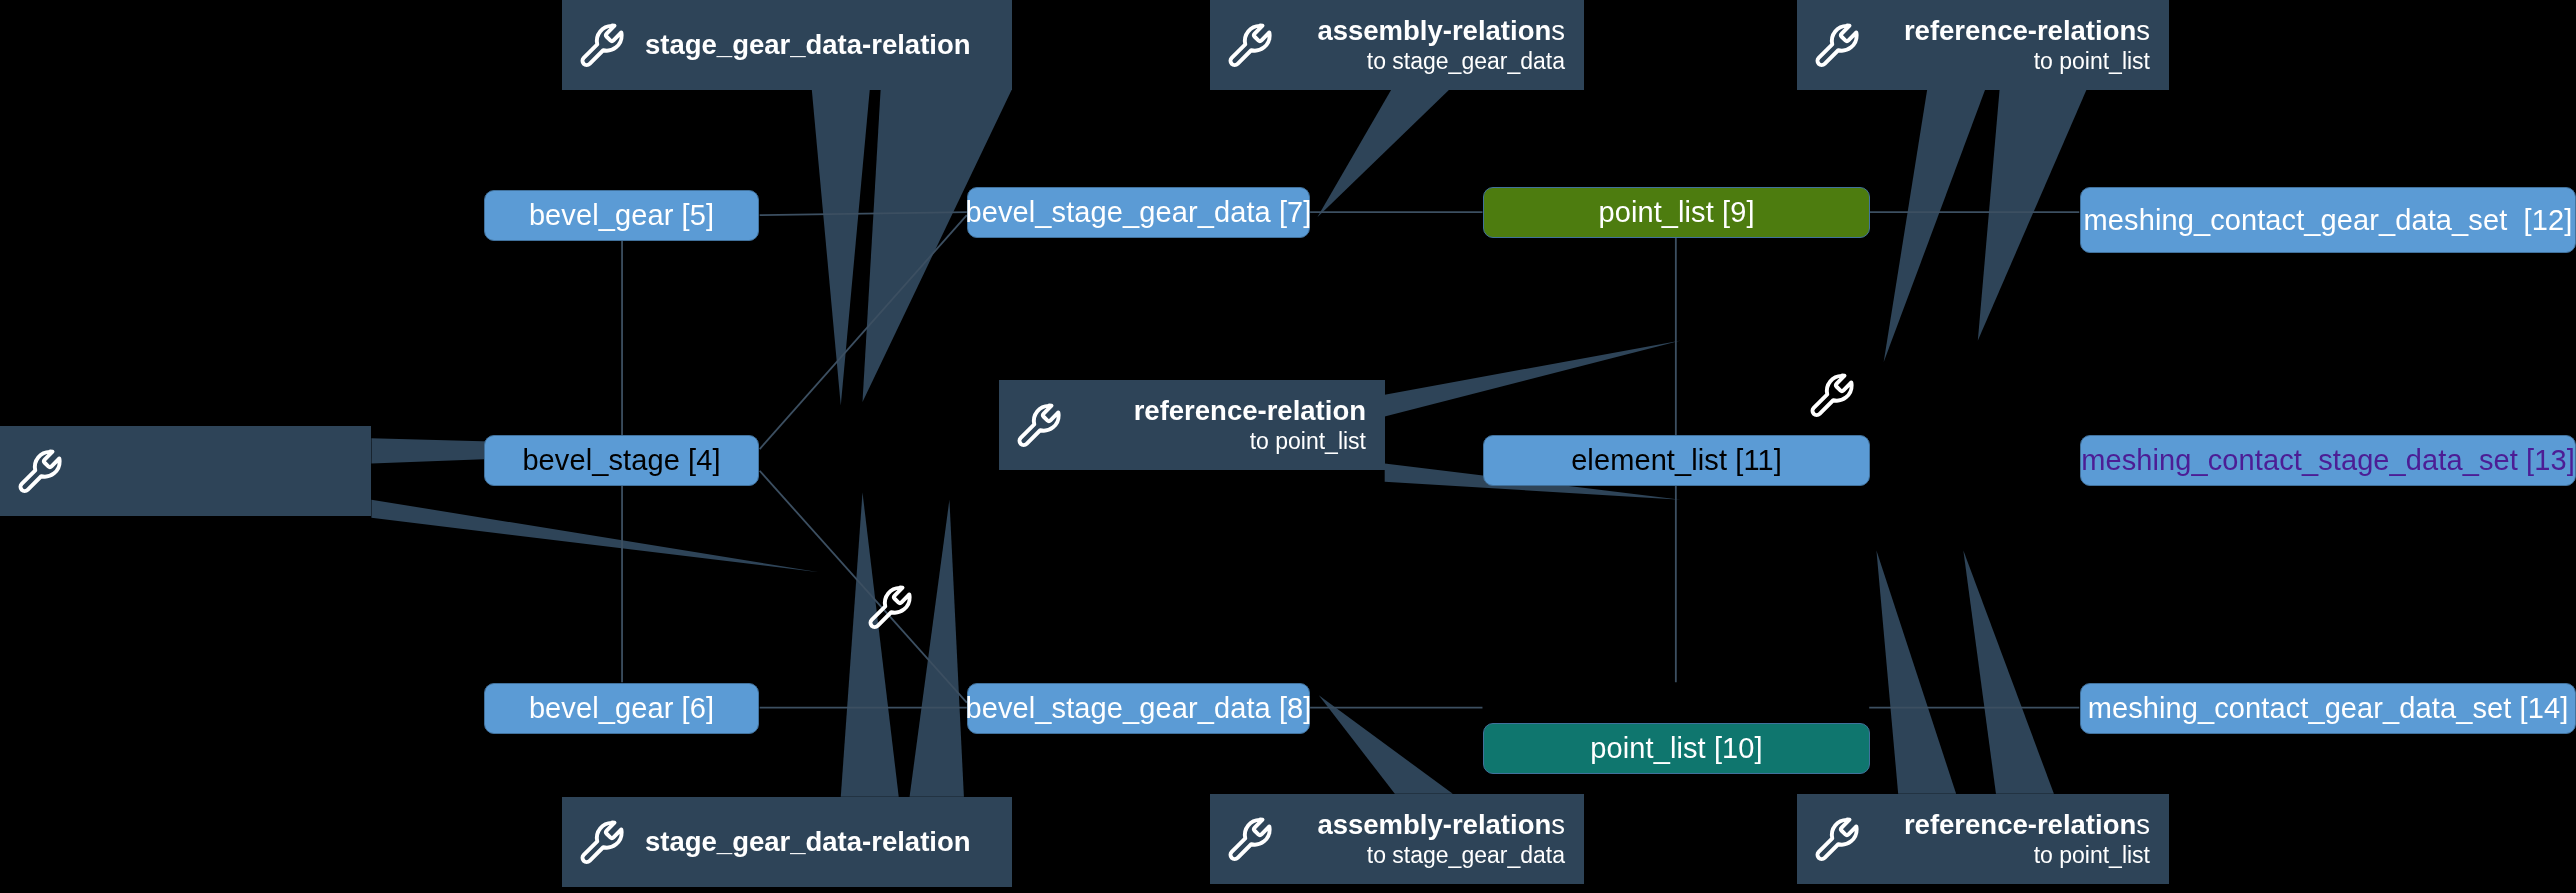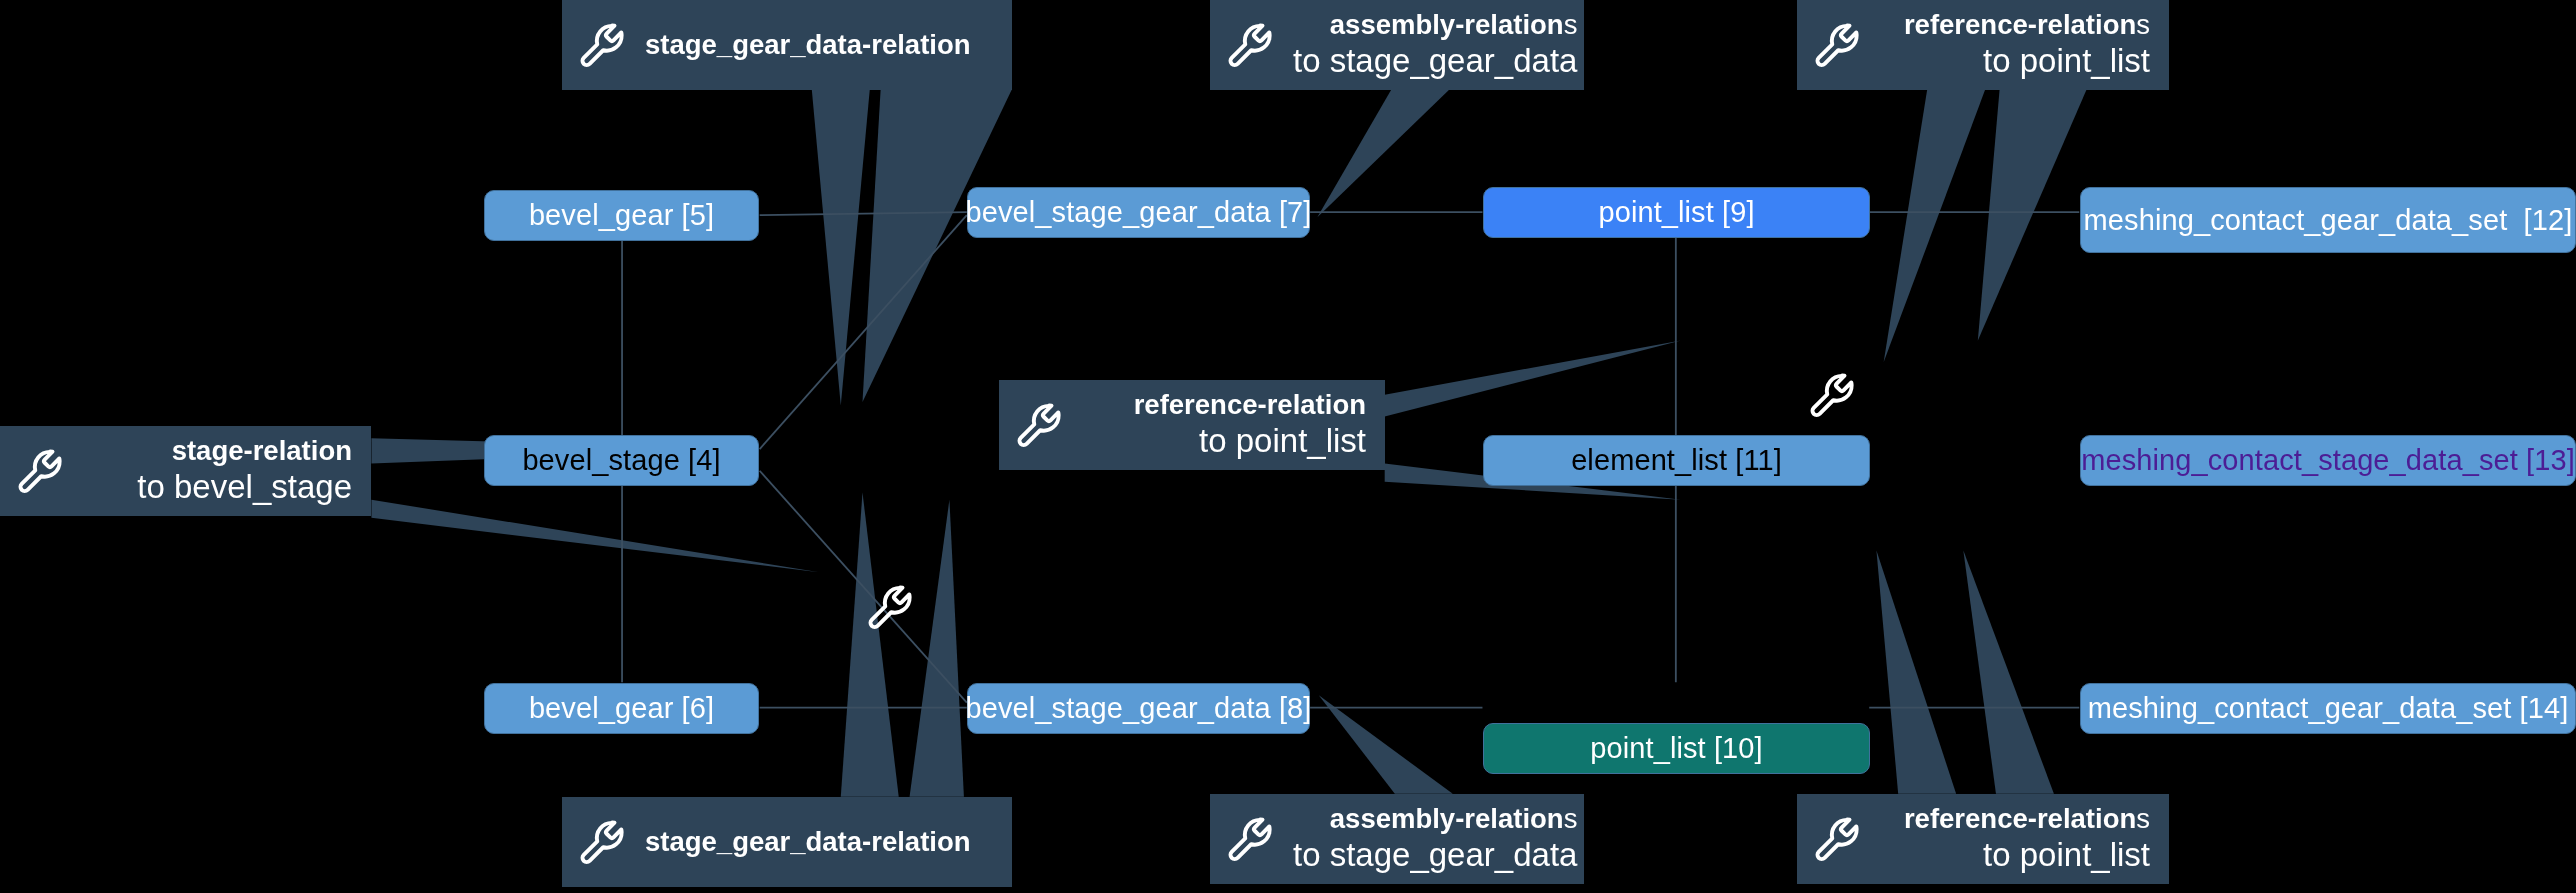--- a/index.html
+++ b/index.html
@@ -60,21 +60,21 @@
     display: flex;
     flex-direction: column;
     justify-content: center;
     flex: 1 1 auto;
     line-height: 1.18;
   }
   .tooltip.align-right .tip-text { align-items: flex-end; text-align: right; }
   .tooltip.align-left  .tip-text { align-items: flex-start; text-align: left; }
   .tip-line1 { font-size: 27.5px; font-weight: bold; white-space: pre; }
   .tip-line1 .plural { font-weight: normal; }
-  .tip-line2 { font-size: 33px; font-weight: normal; white-space: pre; }
+  .tip-line2 { font-size: 23px; font-weight: normal; white-space: pre; }
   .wrench {
     flex: 0 0 auto;
     width: 48px;
     height: 48px;
     display: block;
   }
   .wrench-free {
     position: absolute;
     width: 48px;
     height: 48px;
@@ -116,21 +116,21 @@
       <path d="M 2580 293 L 2870 293" stroke="#3c4f61" stroke-width="2.5" fill="none"></path>
       <path d="M 2580 977 L 2870 977" stroke="#3c4f61" stroke-width="2.5" fill="none"></path>
     </svg>
 
   <div id="nodes-layer">
       <div class="node" style="left: 484px; top: 435px; width: 275px; height: 51px; background: rgb(91, 155, 213); border-color: rgb(65, 113, 156); color: #000000;"><span>bevel_stage [4]</span></div>
       <div class="node" style="left: 484px; top: 190px; width: 275px; height: 51px; background: rgb(91, 155, 213); border-color: rgb(65, 113, 156); color: rgb(255, 255, 255);"><span>bevel_gear [5]</span></div>
       <div class="node" style="left: 484px; top: 683px; width: 275px; height: 51px; background: rgb(91, 155, 213); border-color: rgb(65, 113, 156); color: rgb(255, 255, 255);"><span>bevel_gear [6]</span></div>
       <div class="node" style="left: 967px; top: 187px; width: 343px; height: 51px; background: rgb(91, 155, 213); border-color: rgb(65, 113, 156); color: rgb(255, 255, 255);"><span>bevel_stage_gear_data [7]</span></div>
       <div class="node" style="left: 967px; top: 683px; width: 343px; height: 51px; background: rgb(91, 155, 213); border-color: rgb(65, 113, 156); color: rgb(255, 255, 255);"><span>bevel_stage_gear_data [8]</span></div>
-      <div class="node" style="left: 1483px; top: 187px; width: 387px; height: 51px; background: #3b82f6; border-color: rgb(65, 113, 156); color: rgb(255, 255, 255);"><span>point_list [9]</span></div>
+      <div class="node" style="left: 1483px; top: 187px; width: 387px; height: 51px; background: #4d7c0f; border-color: rgb(65, 113, 156); color: rgb(255, 255, 255);"><span>point_list [9]</span></div>
       <div class="node" style="left: 1483px; top: 683px; width: 387px; height: 51px; background: #0f766e; border-color: rgb(65, 113, 156); color: rgb(255, 255, 255); margin-top: 40px;"><span>point_list [10]</span></div>
       <div class="node" style="left: 1483px; top: 435px; width: 387px; height: 51px; background: rgb(91, 155, 213); border-color: rgb(65, 113, 156); color: #000000;"><span>element_list [11]</span></div>
       <div class="node" style="left: 2080px; top: 187px; width: 496px; height: 66px; background: rgb(91, 155, 213); border-color: rgb(65, 113, 156); color: rgb(255, 255, 255);"><span>meshing_contact_gear_data_set  [12]</span></div>
       <div class="node" style="left: 2080px; top: 435px; width: 496px; height: 51px; background: rgb(91, 155, 213); border-color: rgb(65, 113, 156); color: #4c1d95;"><span>meshing_contact_stage_data_set [13]</span></div>
       <div class="node" style="left: 2080px; top: 683px; width: 496px; height: 51px; background: rgb(91, 155, 213); border-color: rgb(65, 113, 156); color: rgb(255, 255, 255); text-align: center;"><span>meshing_contact_gear_data_set [14]</span></div>
     </div>
   <div id="tooltips-layer">
       <div class="tooltip align-left" style="left: 562px; top: 0px; width: 450px; height: 90px; background: rgb(46, 68, 88); color: rgb(255, 255, 255);">
         <svg viewBox="0 0 64 64" class="wrench">
           <path d="M45.5 6.5 a20 20 0 0 0 -19.8 24.6 L7.6 49.2 a5.6 5.6 0 0 0 0 7.9 l0 0 a5.6 5.6 0 0 0 7.9 0 L33.6 39 a20 20 0 0 0 24.6 -19.8 c0 -1.4 -0.15 -2.7 -0.43 -4 L47.3 25.9 a3 3 0 0 1 -4.2 0 l-4.9 -4.9 a3 3 0 0 1 0 -4.2 L48.7 6.2 c-1 -0.2 -2.1 -0.3 -3.2 -0.3 z" fill="none" stroke="#ffffff" stroke-width="5.2" stroke-linejoin="round" stroke-linecap="round"></path>
@@ -154,24 +154,20 @@
         </svg>
         <div class="tip-text">
           <div class="tip-line1"><span>reference-relation</span><span class="plural">s</span></div>
           <div class="tip-line2">to point_list</div>
         </div>
       </div>
       <div class="tooltip align-right" style="left: 0px; top: 426px; width: 371px; height: 90px; background: rgb(46, 68, 88); color: rgb(255, 255, 255);">
         <svg viewBox="0 0 64 64" class="wrench">
           <path d="M45.5 6.5 a20 20 0 0 0 -19.8 24.6 L7.6 49.2 a5.6 5.6 0 0 0 0 7.9 l0 0 a5.6 5.6 0 0 0 7.9 0 L33.6 39 a20 20 0 0 0 24.6 -19.8 c0 -1.4 -0.15 -2.7 -0.43 -4 L47.3 25.9 a3 3 0 0 1 -4.2 0 l-4.9 -4.9 a3 3 0 0 1 0 -4.2 L48.7 6.2 c-1 -0.2 -2.1 -0.3 -3.2 -0.3 z" fill="none" stroke="#ffffff" stroke-width="5.2" stroke-linejoin="round" stroke-linecap="round"></path>
         </svg>
-        <div class="tip-text">
-          <div class="tip-line1"><span>stage-relation</span></div>
-          <div class="tip-line2">to bevel_stage</div>
-        </div>
       </div>
       <div class="tooltip align-right" style="left: 999px; top: 380px; width: 386px; height: 90px; background: rgb(46, 68, 88); color: rgb(255, 255, 255);">
         <svg viewBox="0 0 64 64" class="wrench">
           <path d="M45.5 6.5 a20 20 0 0 0 -19.8 24.6 L7.6 49.2 a5.6 5.6 0 0 0 0 7.9 l0 0 a5.6 5.6 0 0 0 7.9 0 L33.6 39 a20 20 0 0 0 24.6 -19.8 c0 -1.4 -0.15 -2.7 -0.43 -4 L47.3 25.9 a3 3 0 0 1 -4.2 0 l-4.9 -4.9 a3 3 0 0 1 0 -4.2 L48.7 6.2 c-1 -0.2 -2.1 -0.3 -3.2 -0.3 z" fill="none" stroke="#ffffff" stroke-width="5.2" stroke-linejoin="round" stroke-linecap="round"></path>
         </svg>
         <div class="tip-text">
           <div class="tip-line1"><span>reference-relation</span></div>
           <div class="tip-line2">to point_list</div>
         </div>
       </div>

